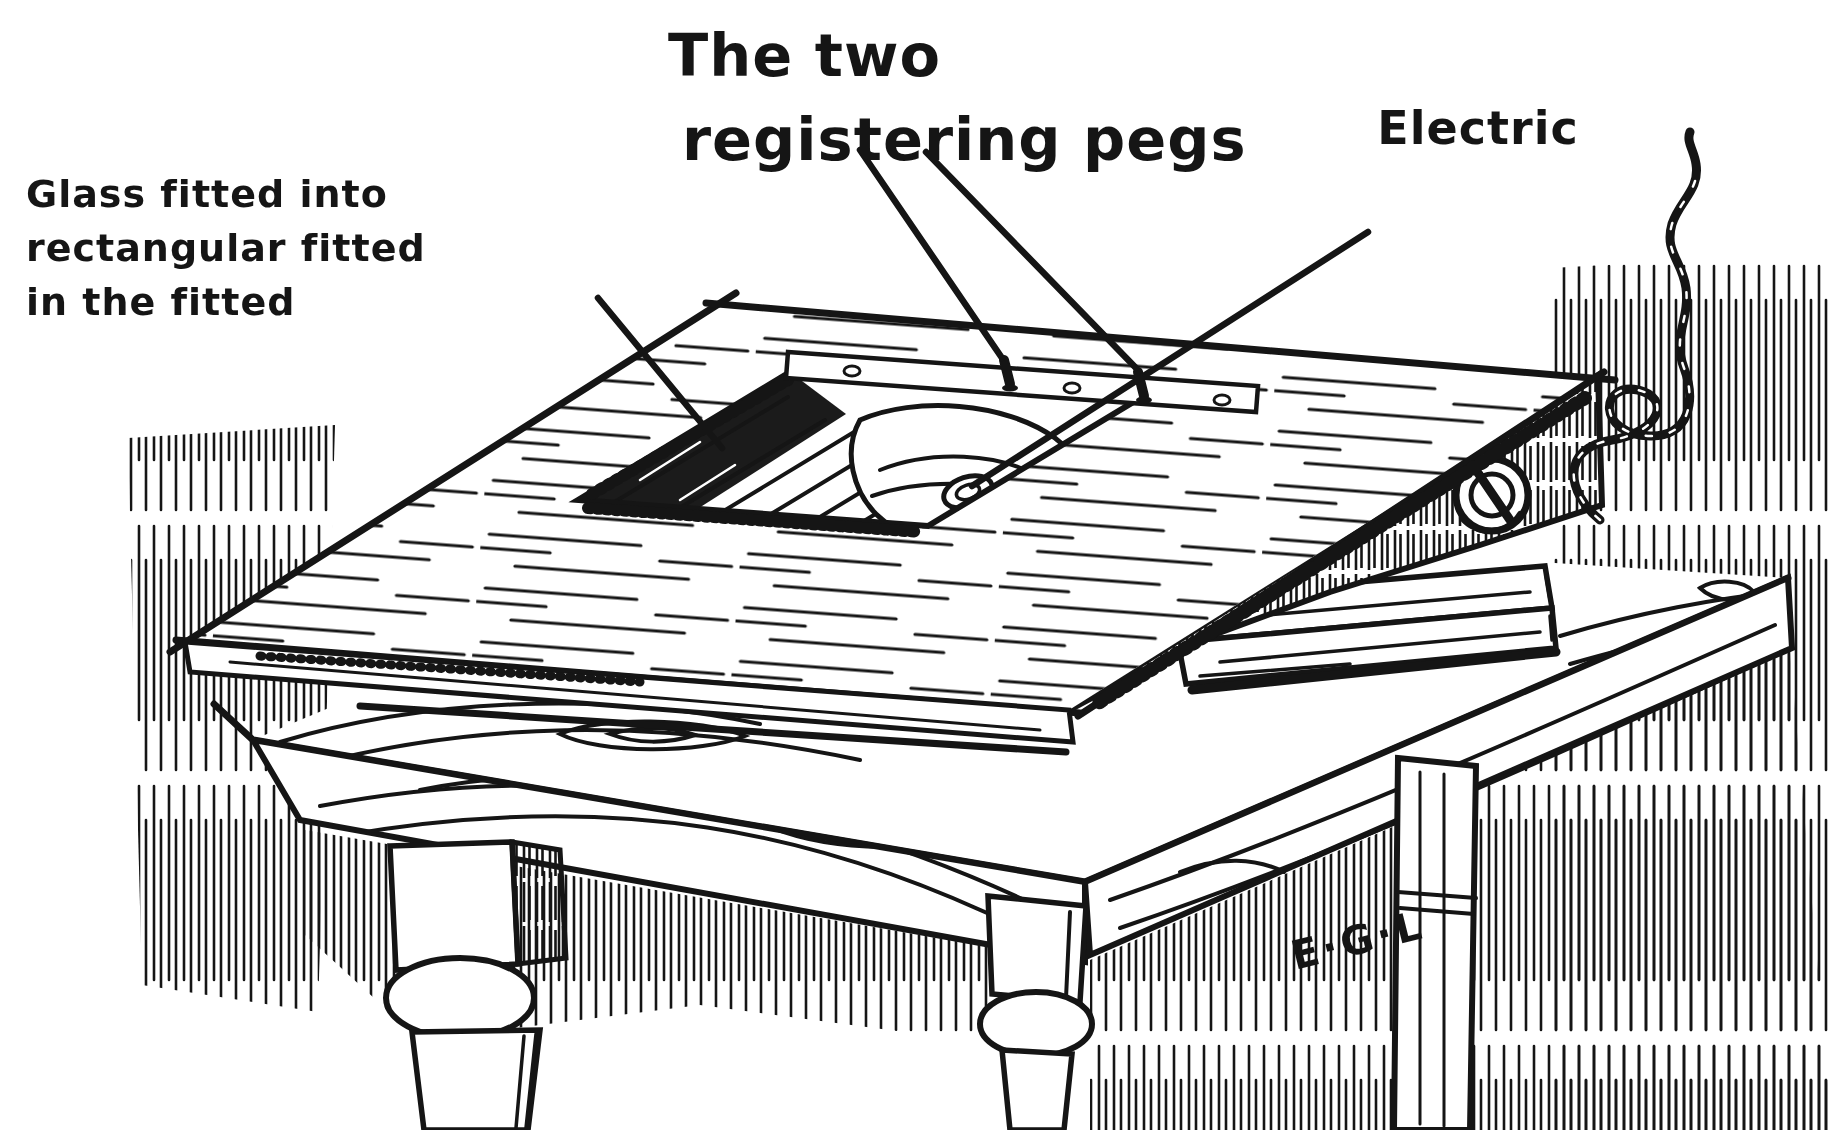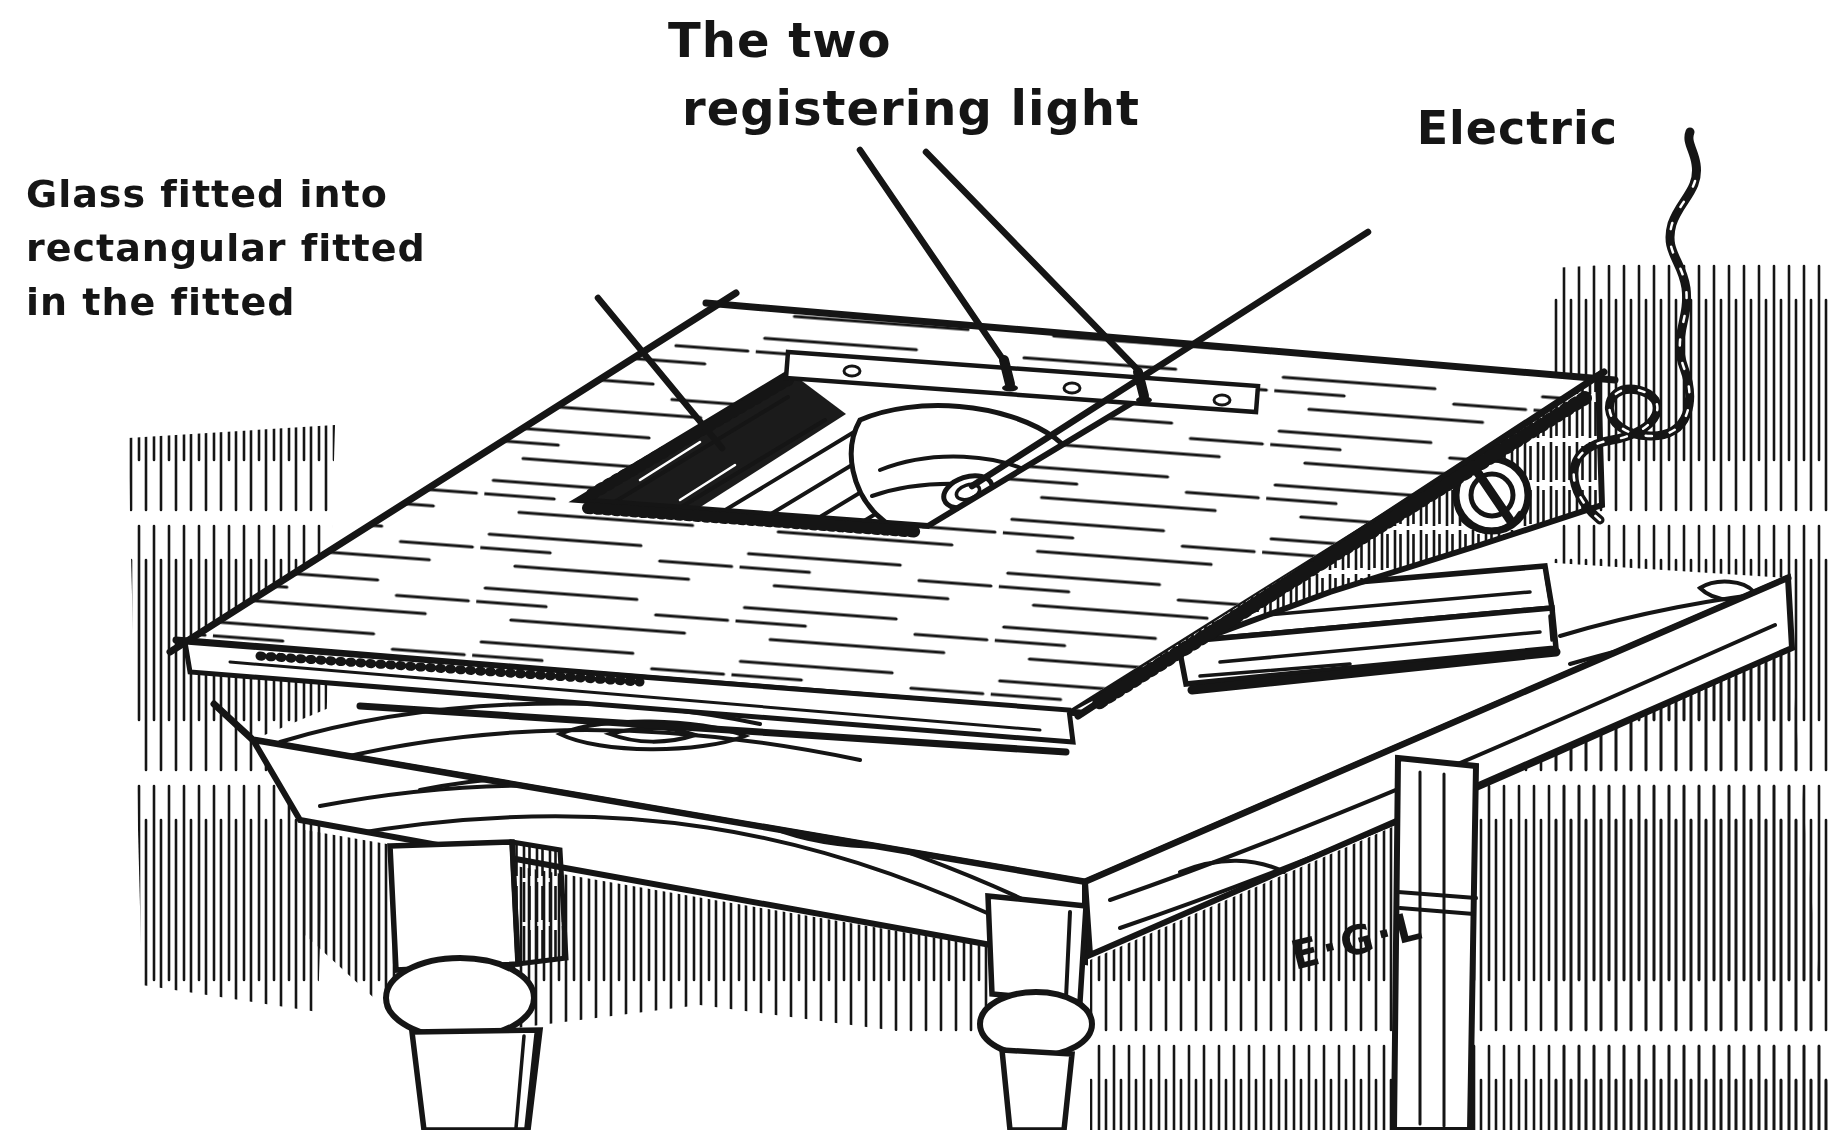--- a/index.html
+++ b/index.html
@@ -14,23 +14,23 @@
   .hand-label{
     position:absolute;
     color:#151515;
     font-weight:bold;
     letter-spacing:1px;
     line-height:1.42;
     white-space:nowrap;
     user-select:none;
   }
   .lbl-glass{left:10px;top:168px;font-size:38px;margin-left:16px;}
-  .lbl-pegs{left:668px;top:6px;font-size:48px;}
+  .lbl-pegs{left:668px;top:14px;font-size:59px;}
   .lbl-pegs .l2{margin-left:14px;}
-  .lbl-light{left:1338px;top:96px;font-size:46px;text-align:right;width:280px;}
+  .lbl-light{left:1338px;top:96px;font-size:46px;text-align:center;width:280px;}
   .lbl-sig{left:1290px;top:912px;font-size:40px;transform:rotate(-14deg);letter-spacing:4px;}
   .line{display:block;}
 </style>
 </head>
 <body>
 
 <div id="stage">
 
 <svg width="1832" height="1130" viewBox="0 0 1832 1130" aria-hidden="true">
   <defs>
@@ -228,21 +228,21 @@
 </svg>
 
   <div class="hand-label lbl-glass">
     <span class="line">Glass fitted into</span>
     <span class="line">rectangular fitted</span>
     <span class="line">in the fitted</span>
   </div>
 
   <div class="hand-label lbl-pegs">
     <span class="line">The two</span>
-    <span class="line l2">registering light</span>
+    <span class="line l2">registering pegs</span>
   </div>
 
   <div class="hand-label lbl-light">
     <span class="line">Electric</span>
   </div>
 
   <div class="hand-label lbl-sig">E·G·L</div>
 </div>
 
 </body></html>

